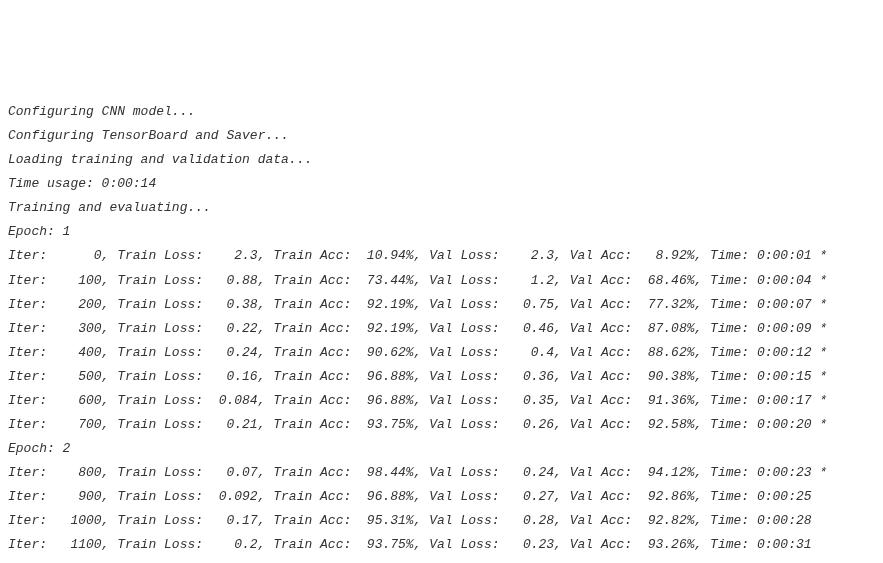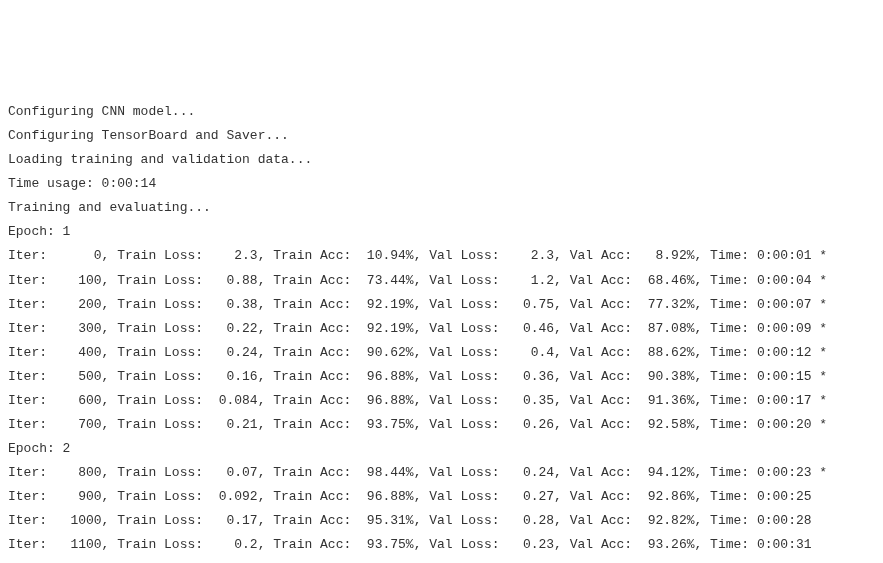--- a/index.html
+++ b/index.html
@@ -13,20 +13,21 @@
       font-size: 13px;
       line-height: 1.85;
       color: #333333;
       padding: 4px 8px;
       white-space: pre;
       position: relative;
       width: 883px;
     }
     .line {
       display: block;
+      font-style: italic;
     }
   </style>
 </head>
 <body>
 
 
 
 <div id="terminal"><div class="line">Configuring CNN model...</div><div class="line">Configuring TensorBoard and Saver...</div><div class="line">Loading training and validation data...</div><div class="line">Time usage: 0:00:14</div><div class="line">Training and evaluating...</div><div class="line">Epoch: 1</div><div class="line">Iter:      0, Train Loss:    2.3, Train Acc:  10.94%, Val Loss:    2.3, Val Acc:   8.92%, Time: 0:00:01 *</div><div class="line">Iter:    100, Train Loss:   0.88, Train Acc:  73.44%, Val Loss:    1.2, Val Acc:  68.46%, Time: 0:00:04 *</div><div class="line">Iter:    200, Train Loss:   0.38, Train Acc:  92.19%, Val Loss:   0.75, Val Acc:  77.32%, Time: 0:00:07 *</div><div class="line">Iter:    300, Train Loss:   0.22, Train Acc:  92.19%, Val Loss:   0.46, Val Acc:  87.08%, Time: 0:00:09 *</div><div class="line">Iter:    400, Train Loss:   0.24, Train Acc:  90.62%, Val Loss:    0.4, Val Acc:  88.62%, Time: 0:00:12 *</div><div class="line">Iter:    500, Train Loss:   0.16, Train Acc:  96.88%, Val Loss:   0.36, Val Acc:  90.38%, Time: 0:00:15 *</div><div class="line">Iter:    600, Train Loss:  0.084, Train Acc:  96.88%, Val Loss:   0.35, Val Acc:  91.36%, Time: 0:00:17 *</div><div class="line">Iter:    700, Train Loss:   0.21, Train Acc:  93.75%, Val Loss:   0.26, Val Acc:  92.58%, Time: 0:00:20 *</div><div class="line">Epoch: 2</div><div class="line">Iter:    800, Train Loss:   0.07, Train Acc:  98.44%, Val Loss:   0.24, Val Acc:  94.12%, Time: 0:00:23 *</div><div class="line">Iter:    900, Train Loss:  0.092, Train Acc:  96.88%, Val Loss:   0.27, Val Acc:  92.86%, Time: 0:00:25</div><div class="line">Iter:   1000, Train Loss:   0.17, Train Acc:  95.31%, Val Loss:   0.28, Val Acc:  92.82%, Time: 0:00:28</div><div class="line">Iter:   1100, Train Loss:    0.2, Train Acc:  93.75%, Val Loss:   0.23, Val Acc:  93.26%, Time: 0:00:31</div><div class="line">Iter:   1200, Train Loss:  0.081, Train Acc:  98.44%, Val Loss:   0.25, Val Acc:  92.96%, Time: 0:00:33</div></div>
 
 

